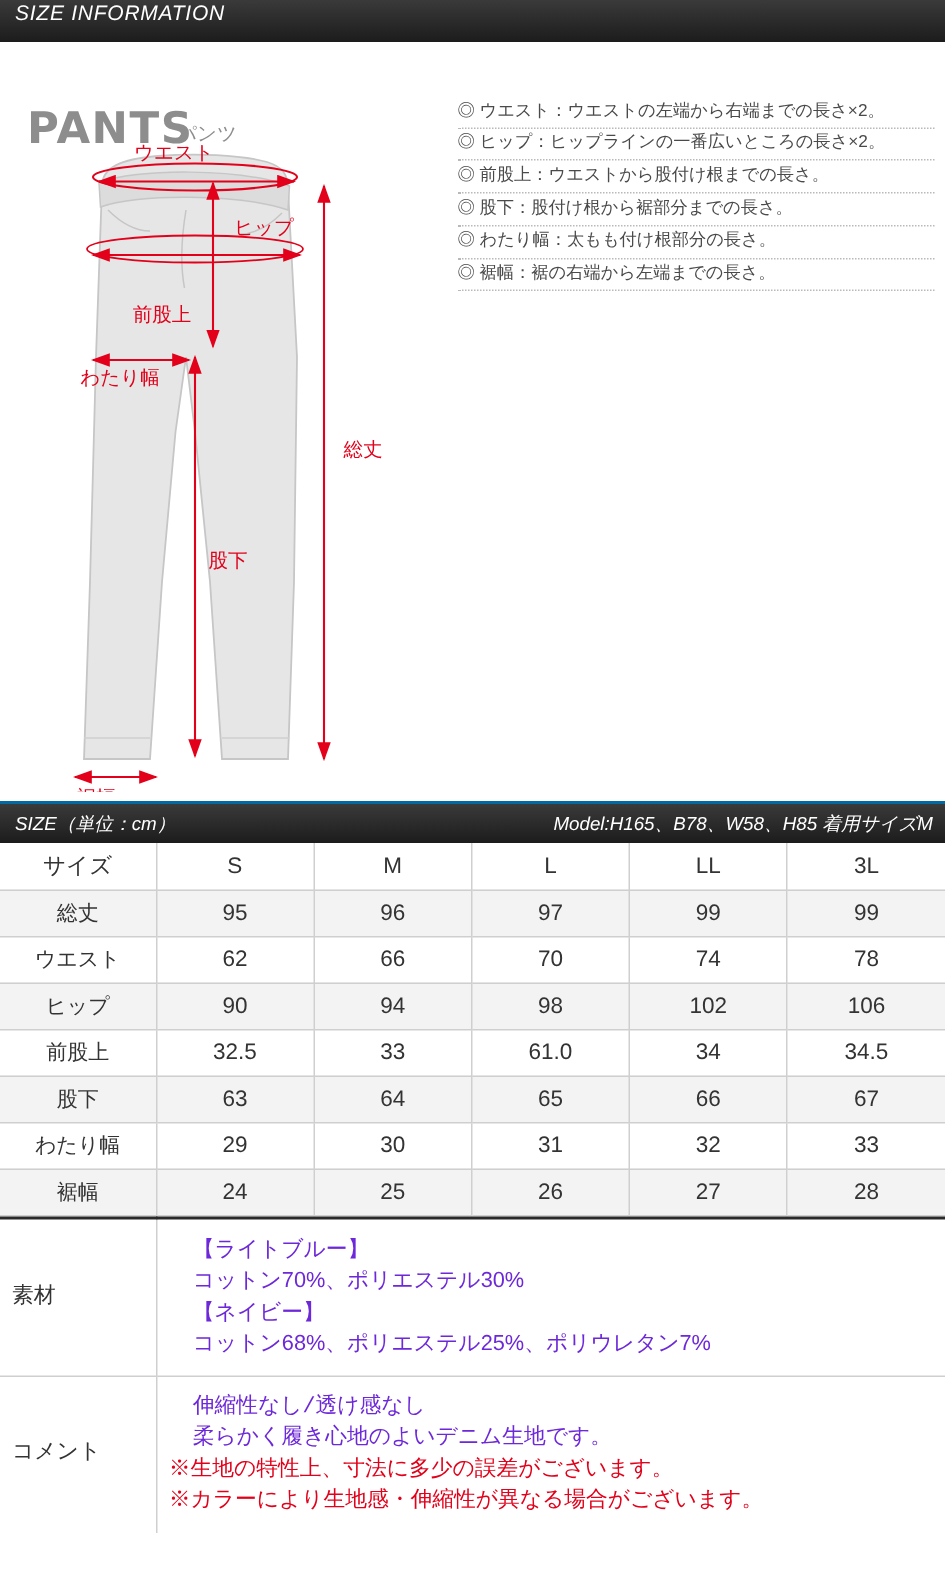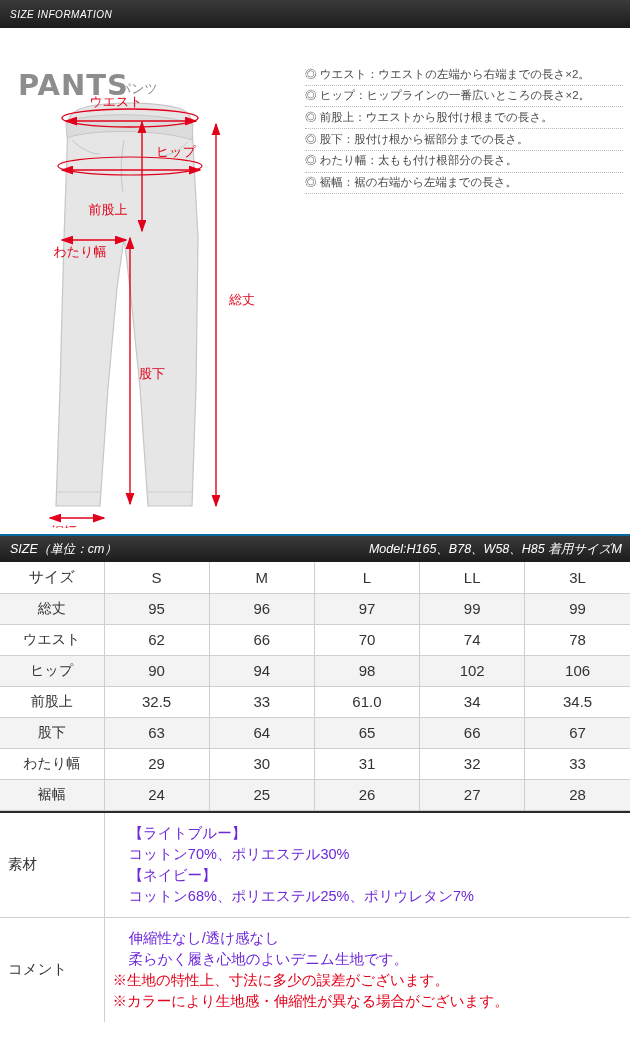--- a/index.html
+++ b/index.html
@@ -15,24 +15,23 @@
     overflow: hidden;
   }
   .page { width: 630px; height: 1048px; position: relative; }
 
   
   .header-bar {
     height: 28px;
     background: linear-gradient(to bottom, #3a3a3a 0%, #1c1c1c 100%);
     color: #ffffff;
     display: flex;
-    align-items: center;
     padding-left: 10px;
     font-style: italic;
-    font-size: 10px;
+    font-size: 14px;
     letter-spacing: 0.5px;
   }
 
   
   .illus-area {
     position: relative;
     height: 508px;
     border-bottom: 2px solid #0369a1;
     background: #fff;
   }
@@ -127,21 +126,21 @@
     padding: 10px 8px;
     font-size: 14.5px;
     line-height: 1.45;
   }
   table.info td.label {
     width: 104px;
     text-align: left;
     border-right: 1px solid #cfcfcf;
     font-size: 14.5px;
   }
-  table.info tr:last-child td { border-bottom: none; }
+  table.info tr:last-child td { border-bottom: none; font-family: Liberation Mono, monospace; }
   .red { color: #e2001a; }
   .blk { color: #6d28d9; margin-left: 16px; }
   .line { display: block; white-space: nowrap; }
 </style>
 </head>
 <body>
 
 <div class="page">
 
   <div class="header-bar">

